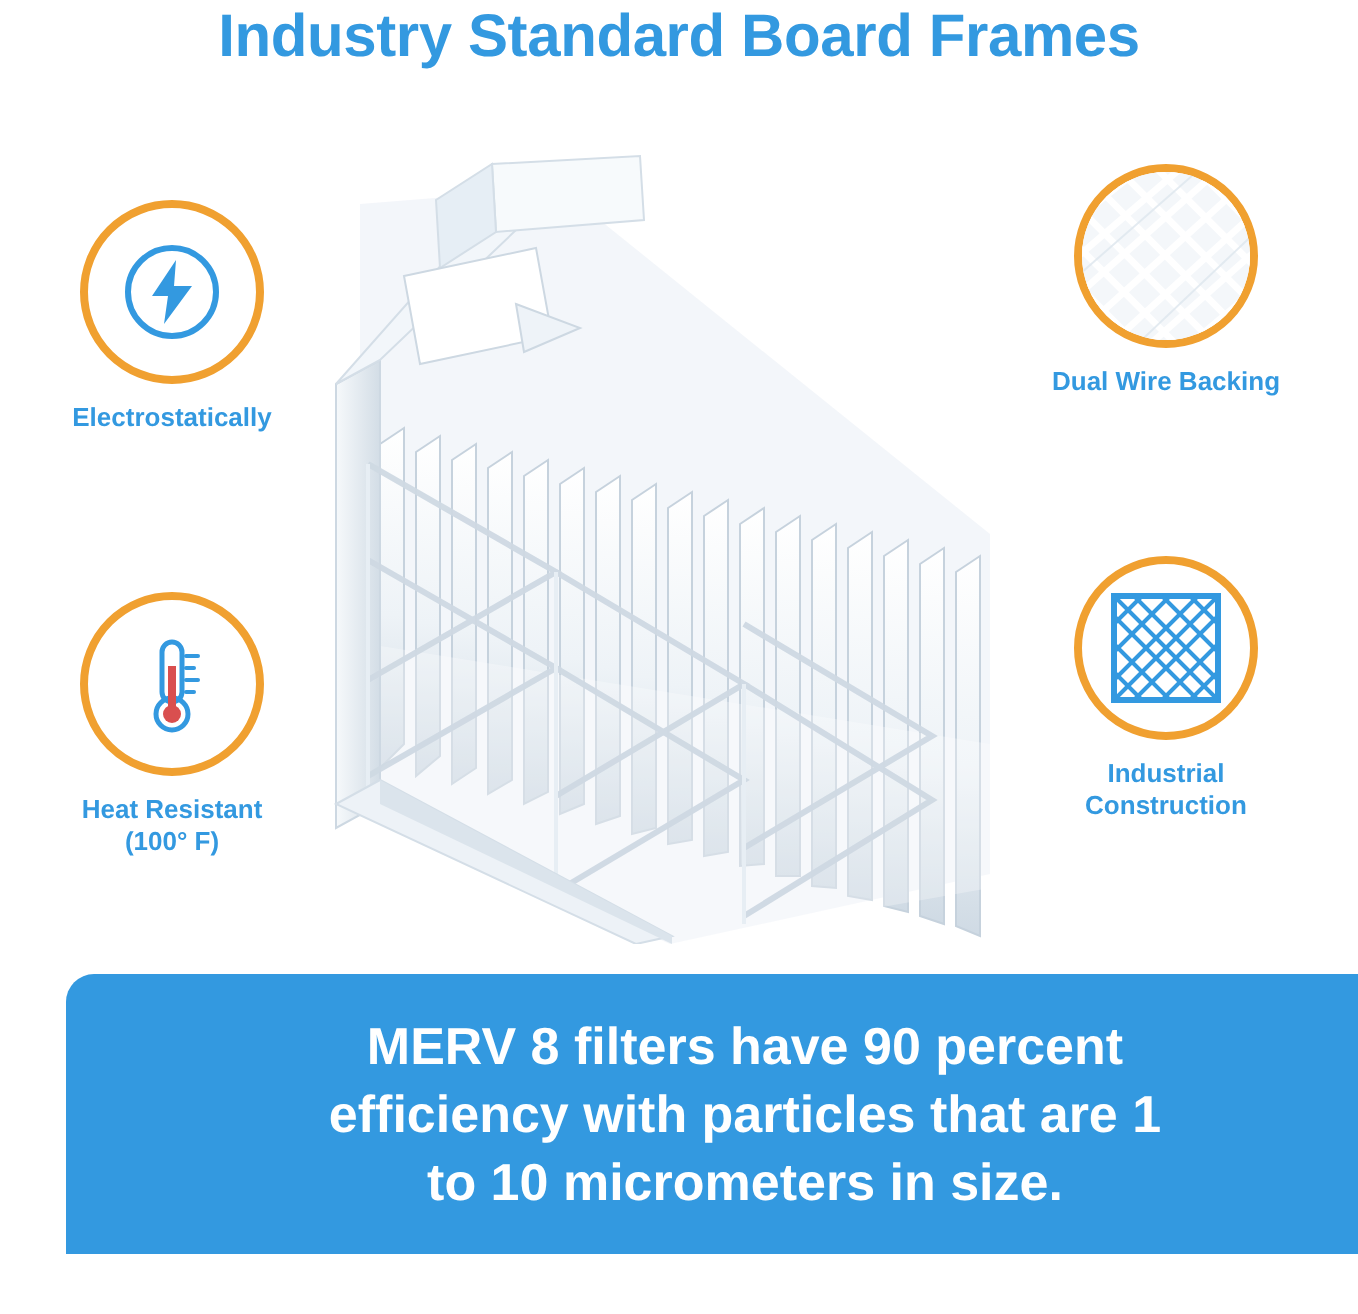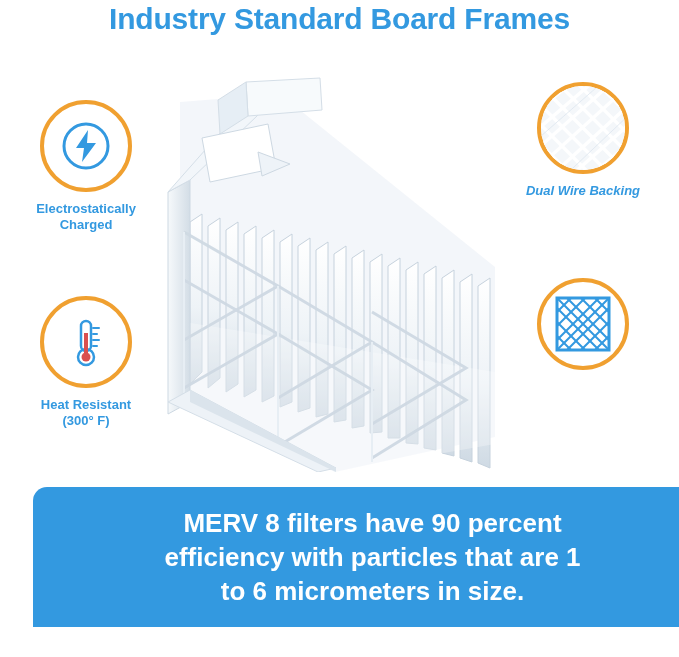--- a/index.html
+++ b/index.html
@@ -61,21 +61,21 @@
     font-weight: bold;
     color: #3399e0;
     line-height: 16px;
   }
   .feature-label .sub {
     display: block;
   }
 
   .f-elec  { left: 6px;  top: 100px; }
   .f-heat  { left: 6px;  top: 296px; }
-  .f-wire  { left: 503px; top: 82px; font-style: italic; }
+  .f-wire  { left: 503px; top: 82px; }
   .f-const { left: 503px; top: 278px; }
 
   
   .filter-art {
     position: absolute;
     left: 150px;
     top: 72px;
     width: 360px;
     height: 400px;
   }
@@ -182,42 +182,41 @@
 
   <div class="feature f-elec">
     <div class="badge">
       <svg width="54" height="54" viewBox="0 0 54 54">
         <circle cx="27" cy="27" r="22" fill="none" stroke="#3399e0" stroke-width="3"></circle>
         <polygon points="29,11 17,29 25,29 23,43 37,24 28,24" fill="#3399e0"></polygon>
       </svg>
     </div>
     <div class="feature-label">
       <span>Electrostatically</span>
-      <span class="sub">Charged</span>
     </div>
   </div>
 
   <div class="feature f-heat">
     <div class="badge">
       <svg width="58" height="58" viewBox="0 0 58 58">
         <rect x="24" y="8" width="10" height="30" rx="5" fill="none" stroke="#3399e0" stroke-width="2.5"></rect>
         <circle cx="29" cy="44" r="8" fill="none" stroke="#3399e0" stroke-width="2.5"></circle>
         <circle cx="29" cy="44" r="4.5" fill="#d94f4f"></circle>
         <rect x="27" y="20" width="4" height="22" fill="#d94f4f"></rect>
         <g stroke="#3399e0" stroke-width="2" stroke-linecap="round">
           <line x1="36" y1="15" x2="42" y2="15"></line>
           <line x1="36" y1="21" x2="40" y2="21"></line>
           <line x1="36" y1="27" x2="42" y2="27"></line>
           <line x1="36" y1="33" x2="40" y2="33"></line>
         </g>
       </svg>
     </div>
     <div class="feature-label">
       <span>Heat Resistant</span>
-      <span class="sub">(300° F)</span>
+      <span class="sub">(100° F)</span>
     </div>
   </div>
 
   <div class="feature f-wire">
     <div class="badge">
       <svg width="86" height="86" viewBox="0 0 86 86">
         <rect x="0" y="0" width="86" height="86" fill="#f4f7fa"></rect>
         <g stroke="#ffffff" stroke-width="3.5" fill="none" opacity="0.95">
           <path d="M-10 10 L20 -10 M-10 30 L40 -10 M-10 50 L60 -10 M-10 70 L80 -10 M-10 90 L96 -6 M6 96 L96 14 M26 96 L96 34 M46 96 L96 54 M66 96 L96 74"></path>
           <path d="M-10 -10 L96 96 M-10 10 L76 96 M-10 30 L56 96 M-10 50 L36 96 M-10 70 L16 96 M10 -10 L96 76 M30 -10 L96 56 M50 -10 L96 36 M70 -10 L96 16"></path>
@@ -235,23 +234,27 @@
   <div class="feature f-const">
     <div class="badge">
       <svg width="62" height="62" viewBox="0 0 62 62">
         <rect x="5" y="5" width="52" height="52" fill="none" stroke="#3399e0" stroke-width="3"></rect>
         <g stroke="#3399e0" stroke-width="2" fill="none">
           <path d="M5 19 L19 5 M5 33 L33 5 M5 47 L47 5 M5 57 L57 5 M15 57 L57 15 M29 57 L57 29 M43 57 L57 43"></path>
           <path d="M5 5 L57 57 M5 15 L47 57 M5 29 L33 57 M5 43 L19 57 M15 5 L57 47 M29 5 L57 33 M43 5 L57 19"></path>
         </g>
       </svg>
     </div>
+    <div class="feature-label">
+      <span>Industrial</span>
+      <span class="sub">Construction</span>
+    </div>
   </div>
 
   <div class="bottom-panel">
     <div class="bottom-text">
       <span class="line">MERV 8 filters have 90 percent</span>
       <span class="line">efficiency with particles that are 1</span>
-      <span class="line">to 6 micrometers in size.</span>
+      <span class="line">to 10 micrometers in size.</span>
     </div>
   </div>
 
 </div>
 
 </body></html>

